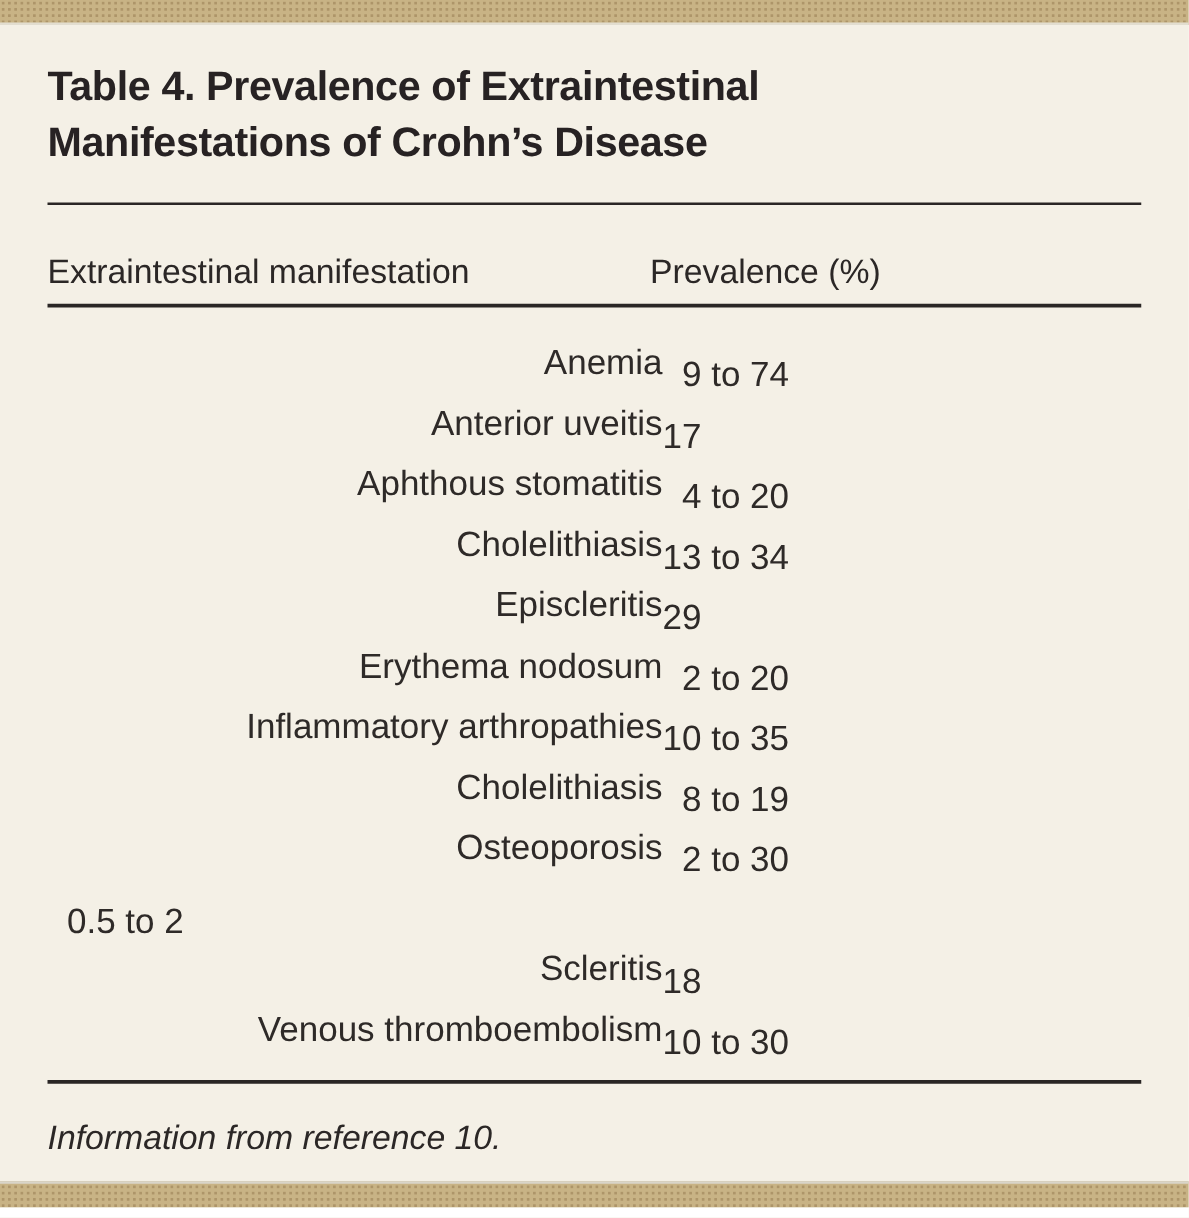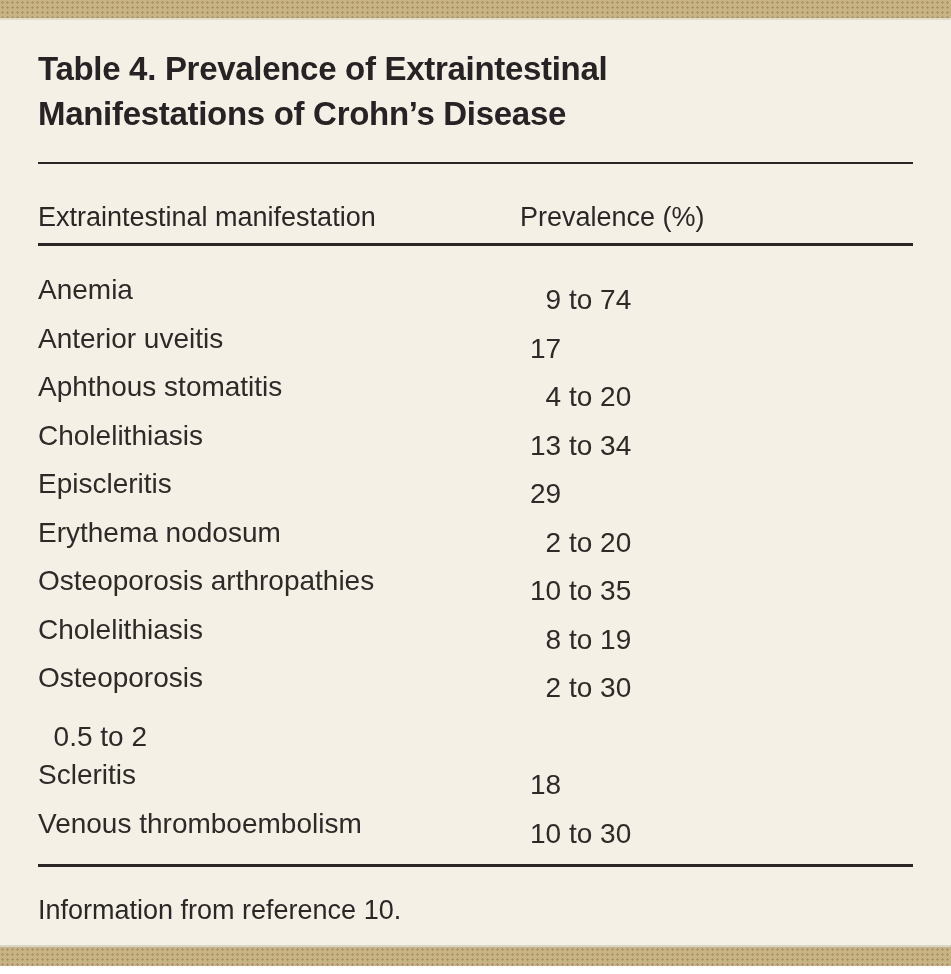--- a/index.html
+++ b/index.html
@@ -69,27 +69,28 @@
     top: 266px;
     width: 875px;
   }
   .trow {
     height: 48.5px;
     display: flex;
     align-items: center;
     font-size: 28px;
     color: #2e2a28;
   }
-  .trow .cell-name { width: 492px; flex: 0 0 492px; }
+  .trow .cell-name { width: 492px; flex: 0 0 492px; text-align: right; }
   .trow .cell-value { white-space: pre; margin-top: 20px; }
   .footnote {
     position: absolute;
     left: 38px;
     top: 895px;
     font-size: 27px;
+    font-style: italic;
     color: #2b2726;
   }
 </style>
 </head>
 <body>
 
 <div class="page">
 
   <div class="accent-bar top"></div>
 
@@ -123,21 +124,21 @@
     </div>
     <div class="trow">
       <span class="cell-name">Episcleritis</span>
       <span class="cell-value">29</span>
     </div>
     <div class="trow">
       <span class="cell-name">Erythema nodosum</span>
       <span class="cell-value"> 2 to 20</span>
     </div>
     <div class="trow">
-      <span class="cell-name">Osteoporosis arthropathies</span>
+      <span class="cell-name">Inflammatory arthropathies</span>
       <span class="cell-value">10 to 35</span>
     </div>
     <div class="trow">
       <span class="cell-name">Cholelithiasis</span>
       <span class="cell-value"> 8 to 19</span>
     </div>
     <div class="trow">
       <span class="cell-name">Osteoporosis</span>
       <span class="cell-value"> 2 to 30</span>
     </div>

